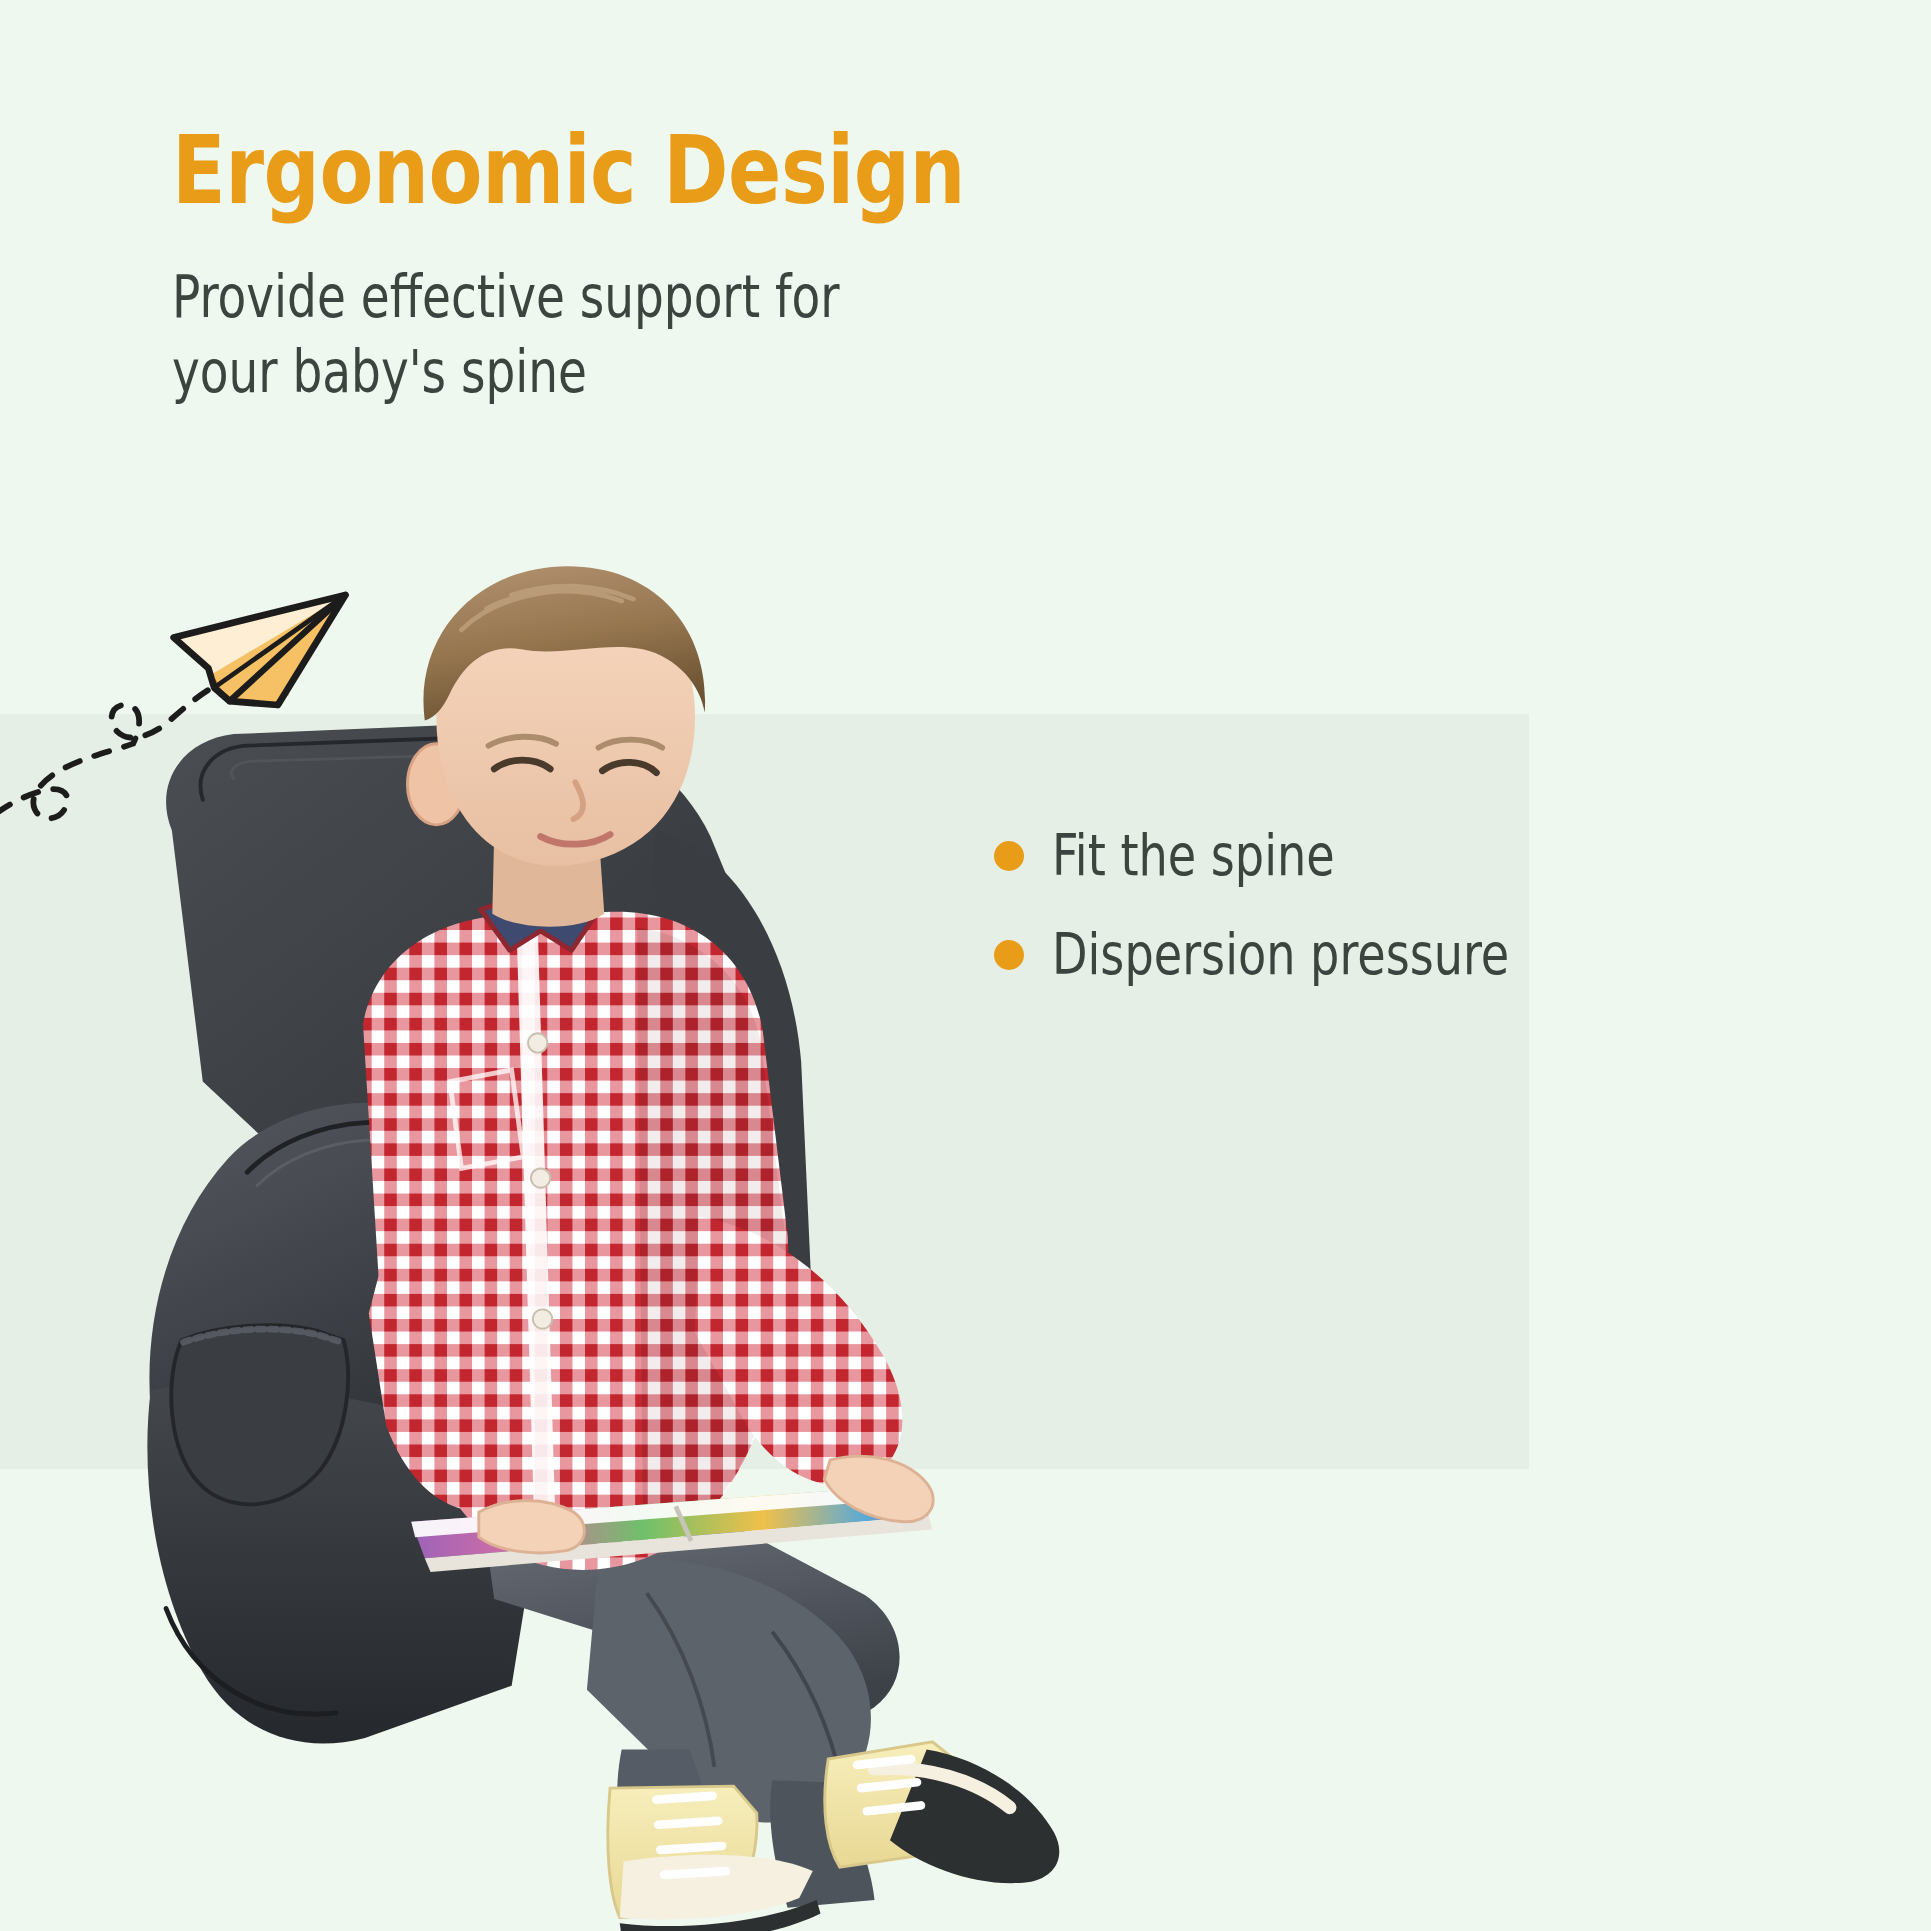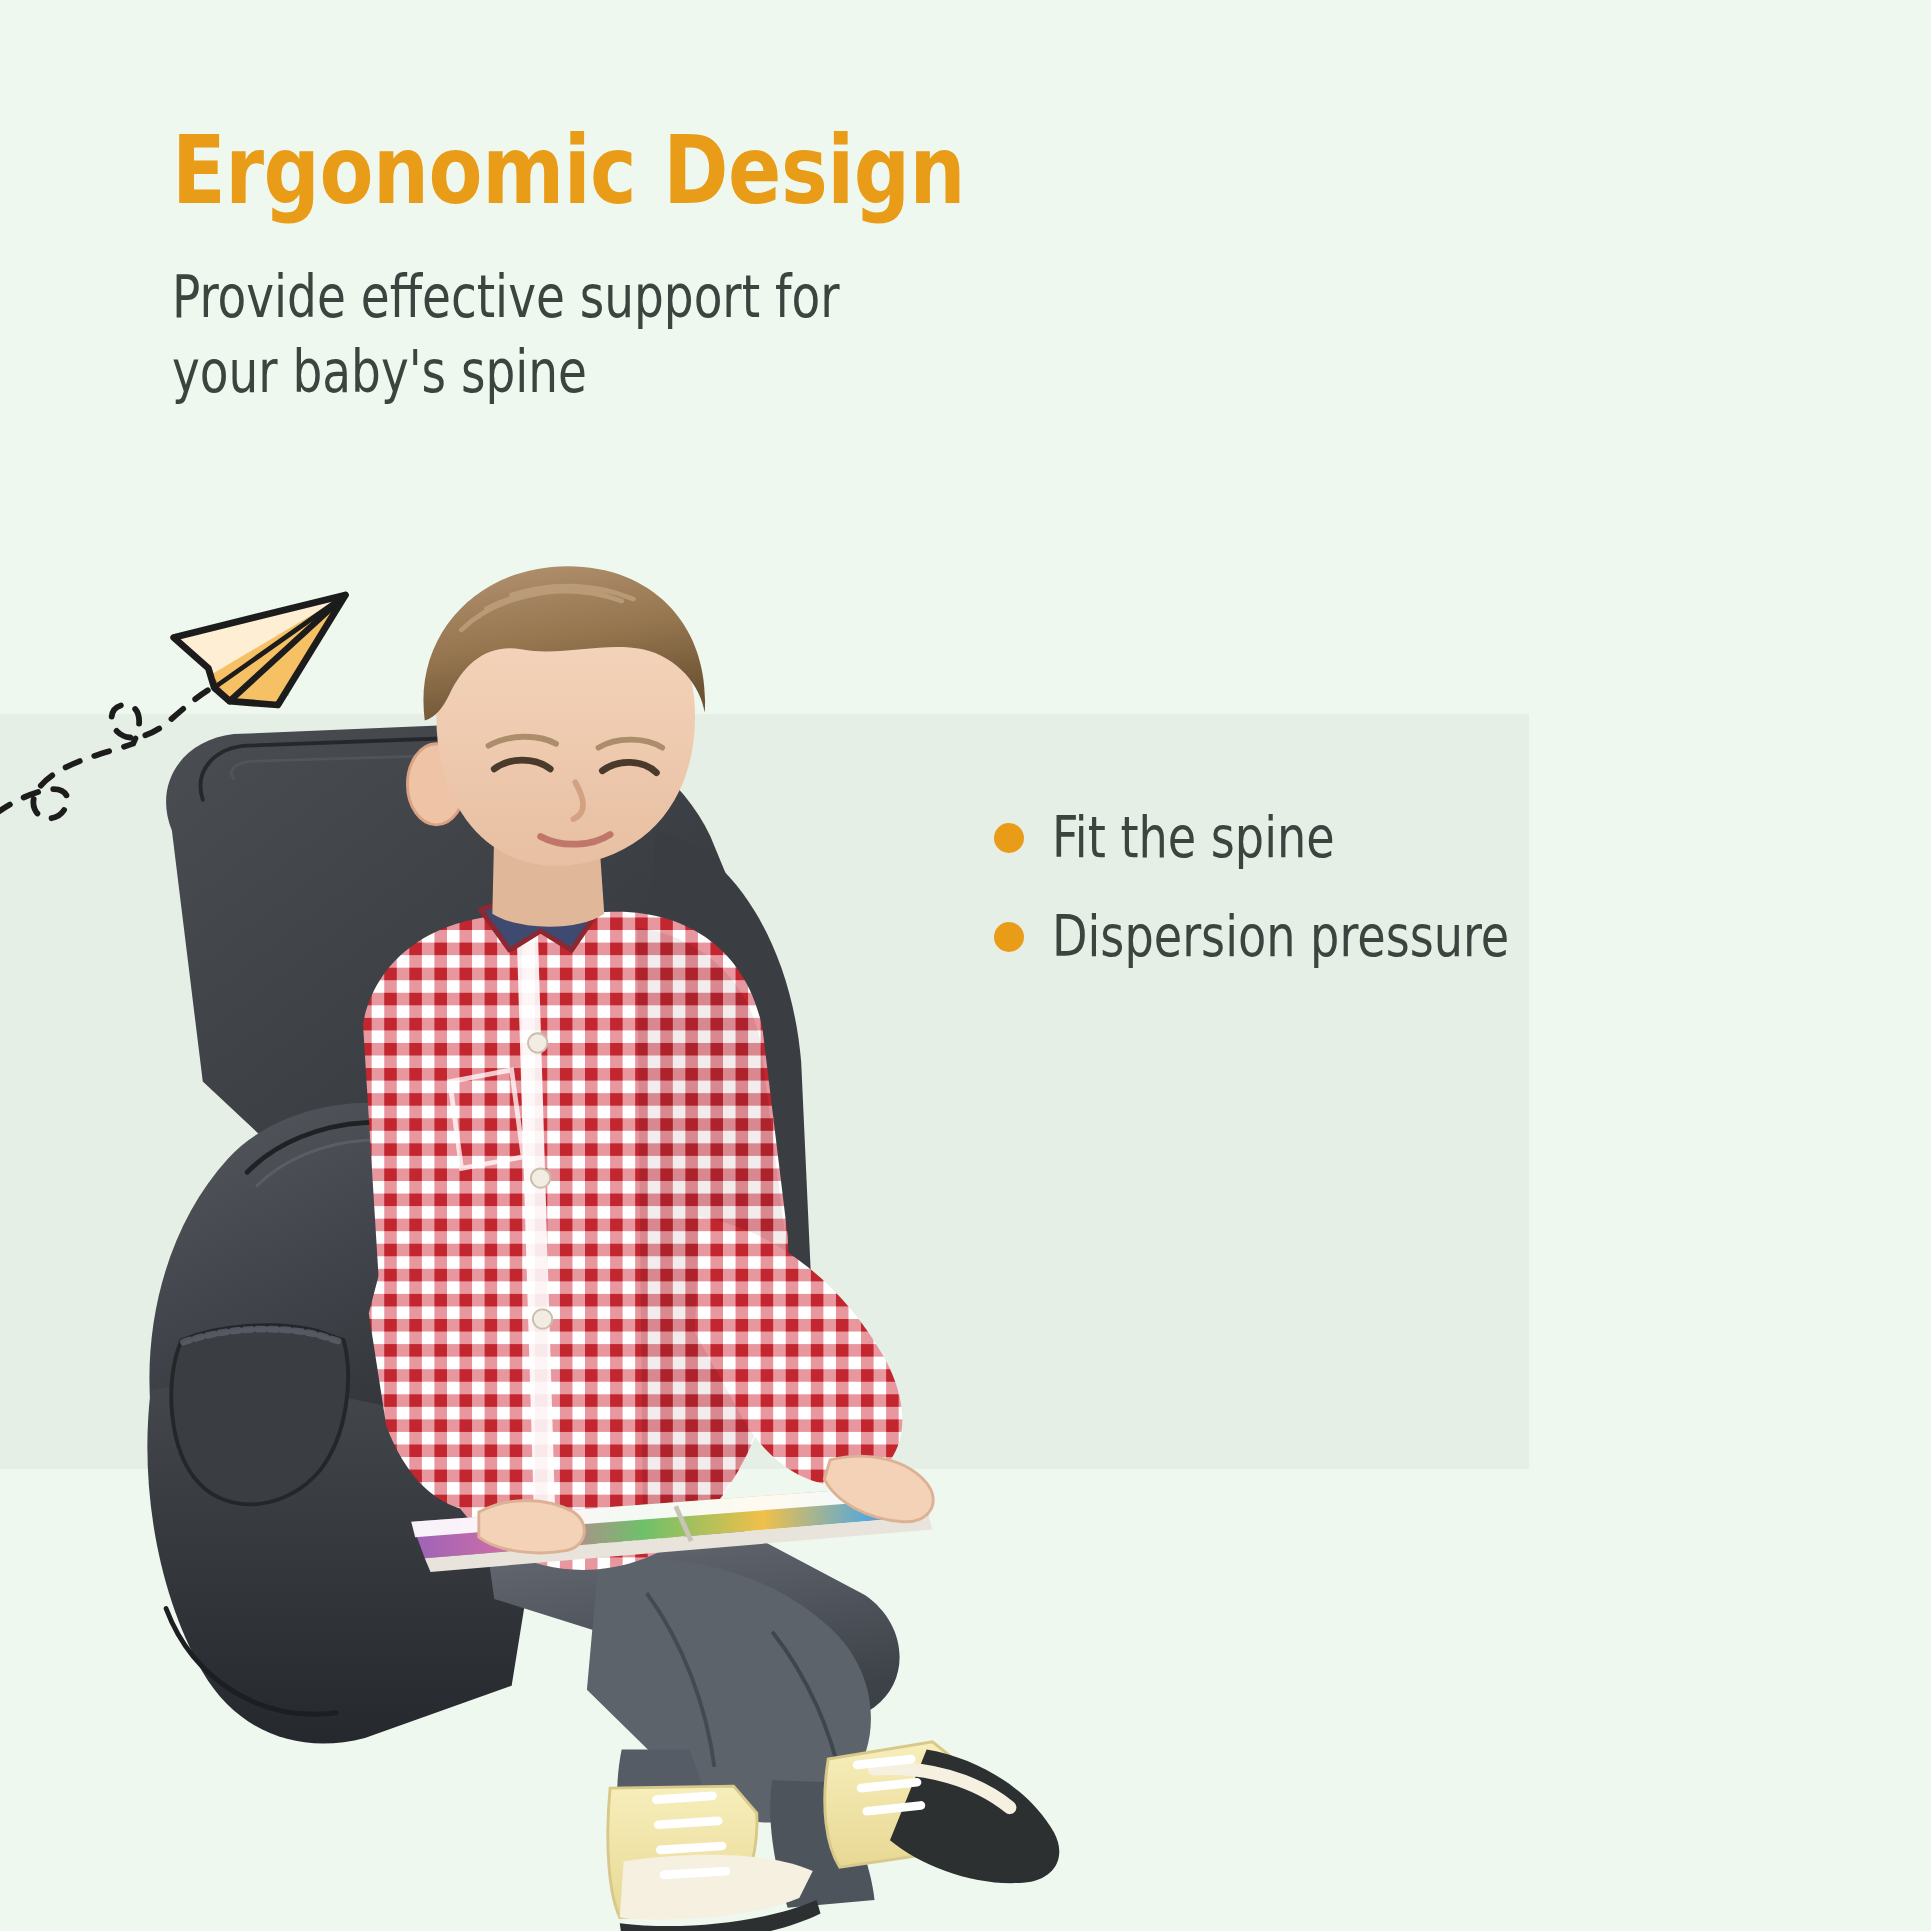--- a/index.html
+++ b/index.html
@@ -26,21 +26,21 @@
   }
   .subtitle{
     margin:42px 0 0 0;
     font-family:"Liberation Sans Narrow","DejaVu Sans Condensed","Liberation Sans",sans-serif;
     font-weight:300;font-size:58px;line-height:1.30;color:#3b443f;
     transform:scaleX(.90);transform-origin:left top;
   }
   .subtitle span{display:block;white-space:nowrap;}
 
   
-  .bullets{position:absolute;left:994px;top:809px;}
+  .bullets{position:absolute;left:994px;top:827px;}
   .bullet-row{display:flex;align-items:center;margin-bottom:42px;}
   .bullet-row:last-child{margin-bottom:4px;}
   .dot{
     width:30px;height:30px;border-radius:50%;background:#e89c18;
     flex:0 0 30px;margin-right:28px;
   }
   .bullet-text{
     font-family:"Liberation Sans Narrow","DejaVu Sans Condensed","Liberation Sans",sans-serif;
     font-weight:300;font-size:57px;line-height:1;color:#3b443f;white-space:nowrap;
     transform:scaleX(.90);transform-origin:left center;

